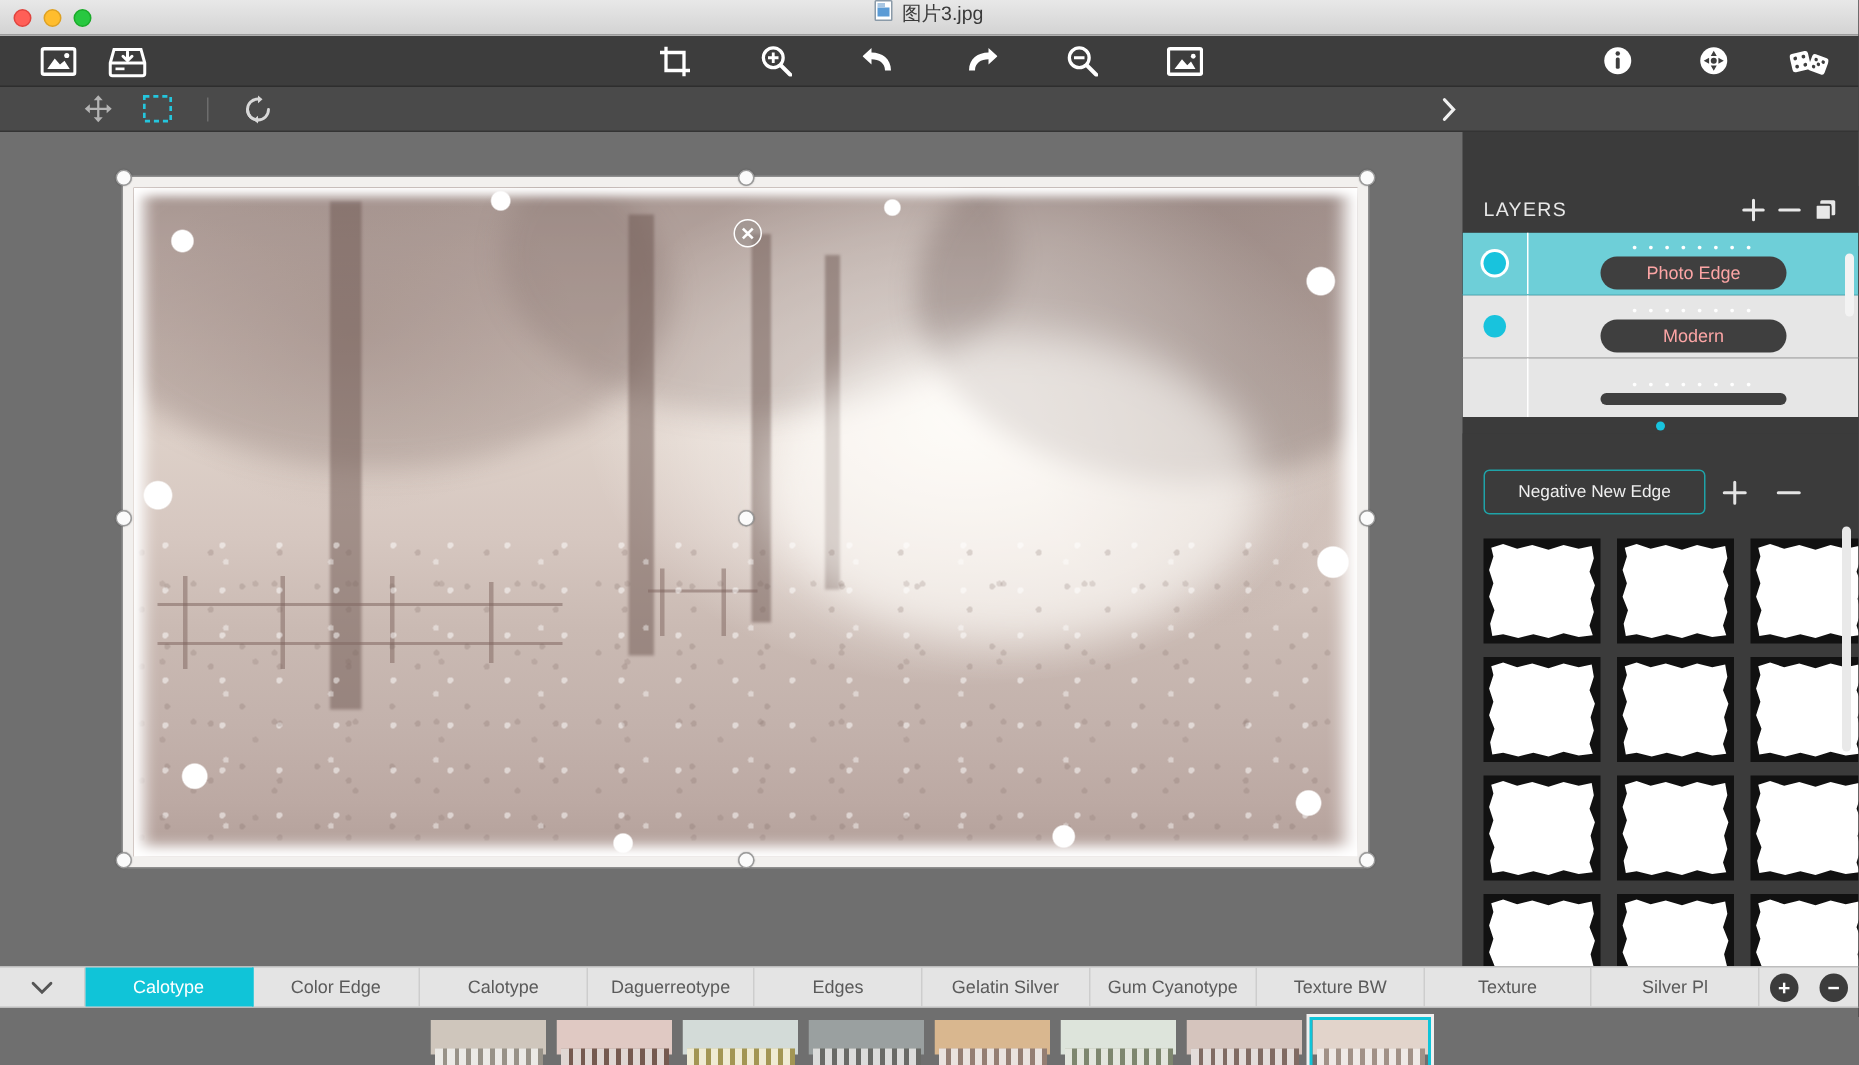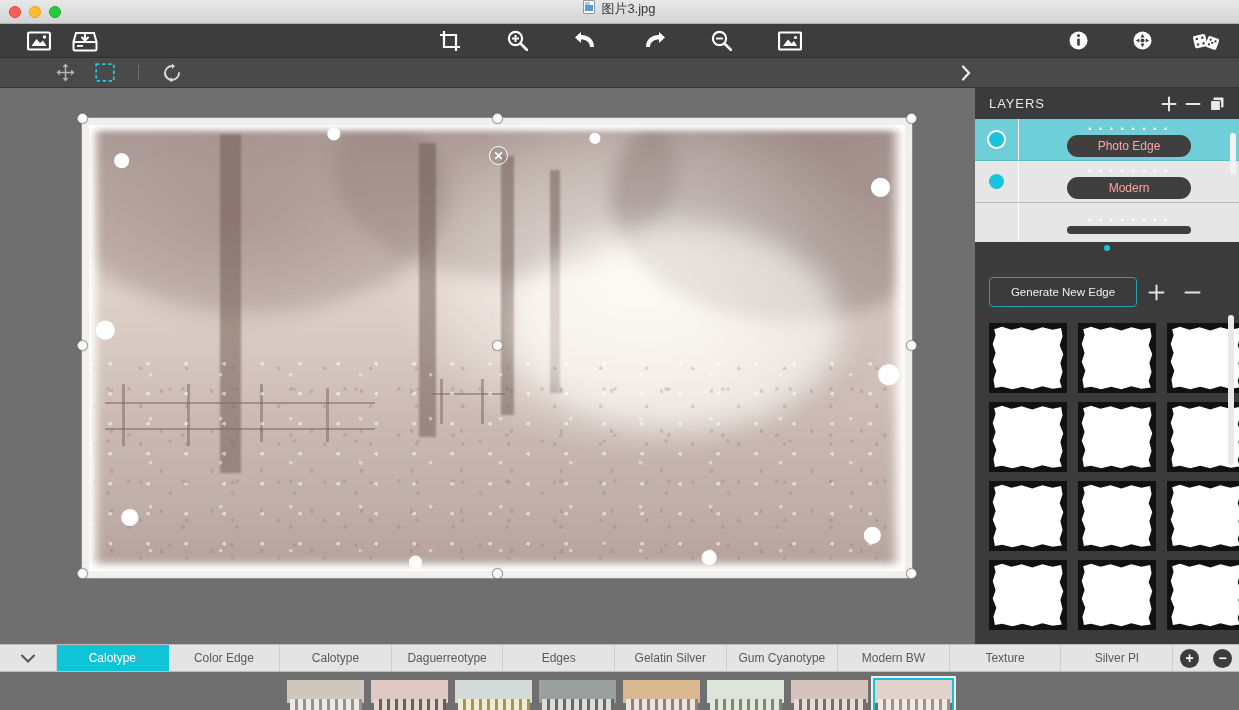--- a/index.html
+++ b/index.html
@@ -150,21 +150,21 @@
   #close-badge {
     position: absolute; left: 407px; top: 28px;
     width: 19px; height: 19px; border-radius: 50%;
     background: rgba(150,140,136,0.55); border: 1.6px solid #fff;
     display: flex; align-items: center; justify-content: center;
     color: #fff; font-size: 12px; font-weight: bold; cursor: pointer;
     line-height: 1;
   }
 
   
-  #right-panel { width: 264px; background: #3b3b3b; display: flex; flex-direction: column; }
+  #right-panel { width: 264px; background: #3b3b3b; display: flex; flex-direction: column; margin-top: 36px; }
 
   #layers-header {
     height: 31px; background: #3b3b3b; display: flex; align-items: center;
     padding: 0 10px 0 14px;
   }
   #layers-title { color: #e8e8e8; font-size: 13px; letter-spacing: 0.9px; flex: 1; }
   .hdr-btn {
     width: 24px; height: 22px; display: flex; align-items: center;
     justify-content: center; cursor: pointer; color: #e8e8e8;
   }
@@ -237,21 +237,21 @@
       2% 84%, 6% 70%, 1% 56%, 5% 42%, 1% 28%, 5% 14%);
   }
   #edge-scroll {
     position: absolute; right: 5px; top: 62px; width: 6px; height: 150px;
     background: #e9e9e9; border-radius: 3px; cursor: pointer;
   }
 
   
   #tabbar {
     height: 28px; background: #e4e4e4; display: flex; align-items: stretch;
-    border-top: 1px solid #bdbdbd; border-bottom: 1px solid #bdbdbd; justify-content: center;
+    border-top: 1px solid #bdbdbd; border-bottom: 1px solid #bdbdbd;
   }
   #tab-chevron {
     width: 57px; display: flex; align-items: center; justify-content: center;
     cursor: pointer; border-right: 1px solid #cdcdcd;
   }
   .tab {
     flex: 1; display: flex; align-items: center; justify-content: center;
     font-size: 12px; color: #5a5a5a; cursor: pointer;
     border-right: 1px solid #cdcdcd; overflow: hidden; white-space: nowrap;
   }
@@ -516,21 +516,21 @@
       <div id="layers-scroll"></div>
     </div>
 
     <div id="page-dot-bar">
       <div id="page-dot"></div>
     </div>
 
 
     <div id="adjust-body">
       <div id="gen-row">
-        <div id="generate-btn">Generate New Edge</div>
+        <div id="generate-btn">Negative New Edge</div>
         <div class="gen-pm">
           <svg width="17" height="17" viewBox="0 0 17 17">
             <path d="M8.5 1.5 v14 M1.5 8.5 h14" stroke="#e4e4e4" stroke-width="2" stroke-linecap="round"></path>
           </svg>
         </div>
         <div class="gen-pm">
           <svg width="17" height="17" viewBox="0 0 17 17">
             <path d="M1.5 8.5 h14" stroke="#e4e4e4" stroke-width="2" stroke-linecap="round"></path>
           </svg>
         </div>
@@ -585,21 +585,21 @@
       <path d="M1 1.5 L7 7.5 L13 1.5" fill="none" stroke="#555" stroke-width="2" stroke-linecap="round"></path>
     </svg>
   </div>
   <div class="tab active">Calotype</div>
   <div class="tab">Color Edge</div>
   <div class="tab">Calotype</div>
   <div class="tab">Daguerreotype</div>
   <div class="tab">Edges</div>
   <div class="tab">Gelatin Silver</div>
   <div class="tab">Gum Cyanotype</div>
-  <div class="tab">Modern BW</div>
+  <div class="tab">Texture BW</div>
   <div class="tab">Texture</div>
   <div class="tab">Silver Pl</div>
   <div class="tab-pm">
     <div class="pm-circle">+</div>
   </div>
   <div class="tab-pm">
     <div class="pm-circle">−</div>
   </div>
 </div>
 

